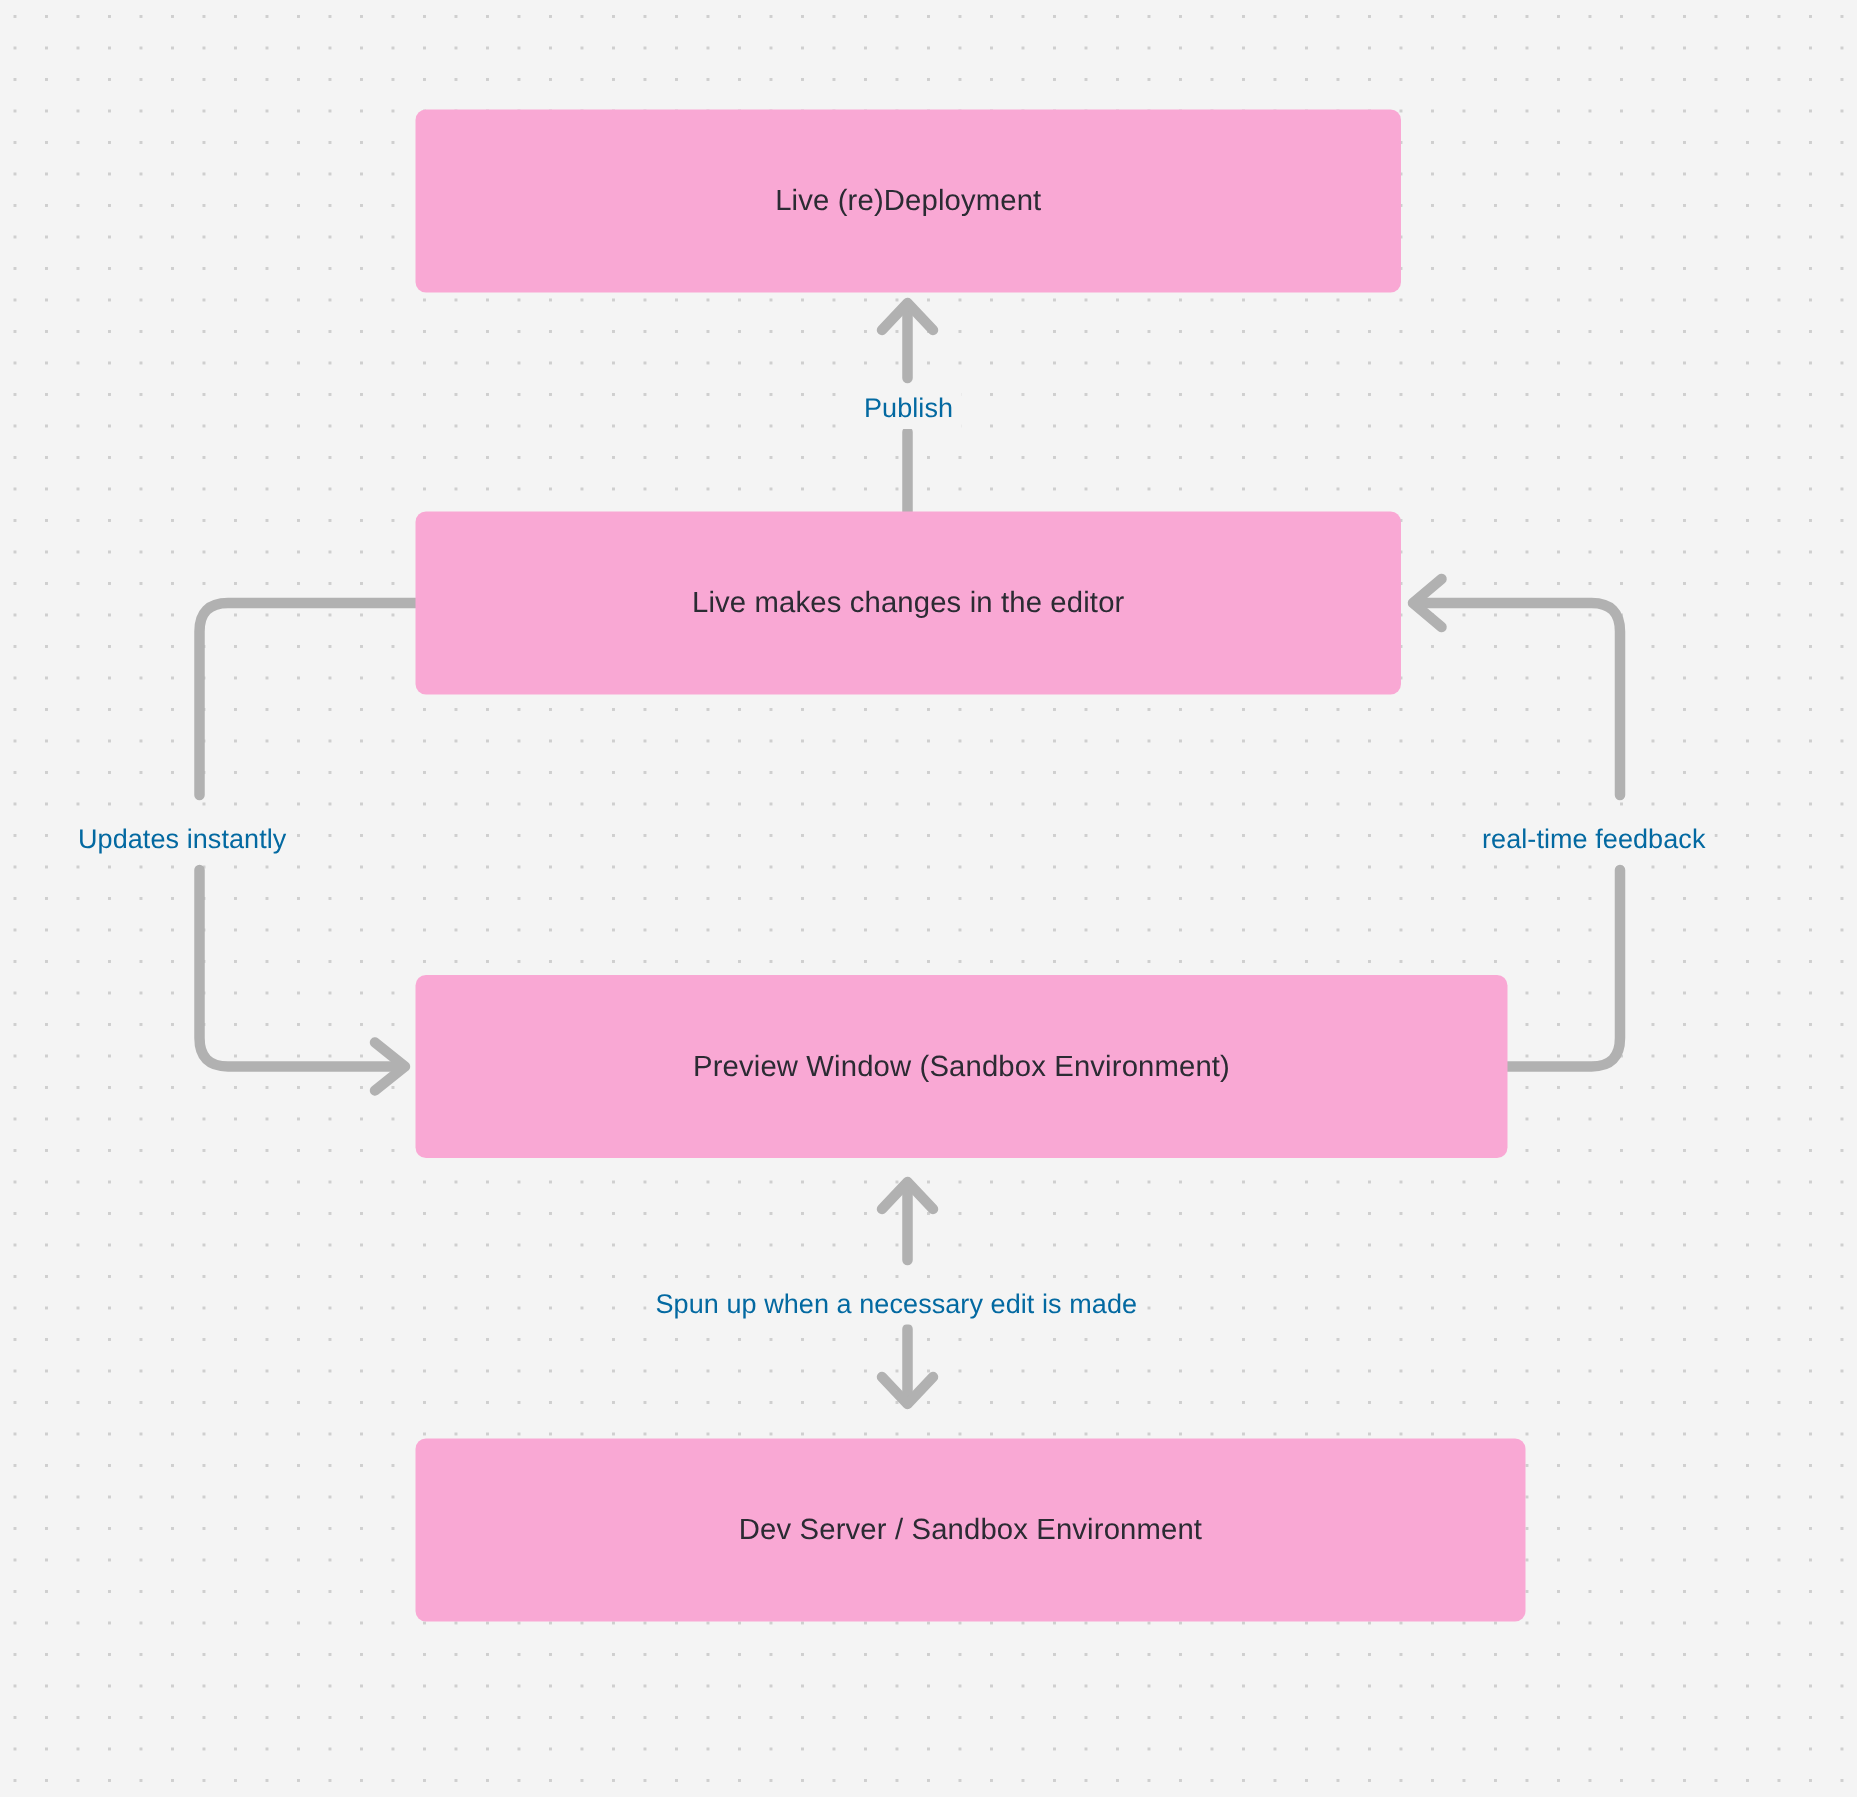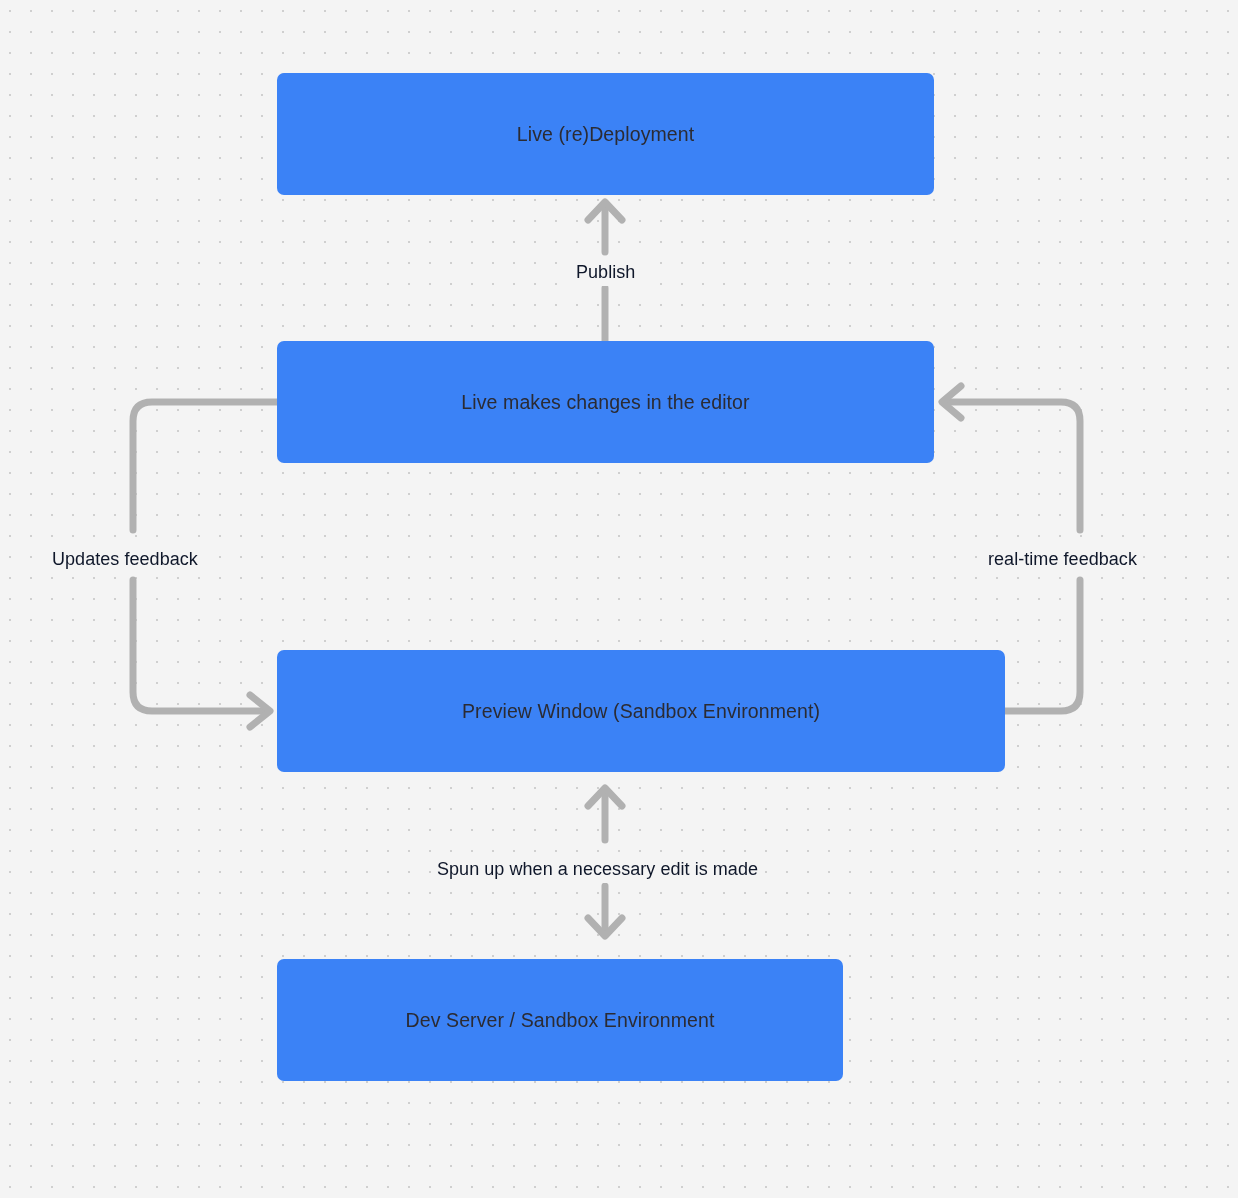--- a/index.html
+++ b/index.html
@@ -48,46 +48,46 @@
     fill: none;
     stroke: #b1b1b1;
     stroke-width: 7;
     stroke-linecap: round;
     stroke-linejoin: round;
   }
 
   
   .node {
     position: absolute;
-    background: #3b82f6;
+    background: #f9a8d4;
     border-radius: 7px;
     display: flex;
     align-items: center;
     justify-content: center;
     box-sizing: border-box;
   }
   .node-label {
     color: #2b2b33;
     font-size: 19.5px;
     font-family: "Liberation Sans", sans-serif;
     letter-spacing: .1px;
     line-height: 1.25;
     text-align: center;
     white-space: nowrap;
   }
 
   #node-live      { left: 277px; top: 73px;   width: 657px; height: 122px; }
   #node-user      { left: 277px; top: 341px;  width: 657px; height: 122px; }
   #node-preview   { left: 277px; top: 650px;  width: 728px; height: 122px; }
-  #node-devserver { left: 277px; top: 959px;  width: 566px; height: 122px; }
+  #node-devserver { left: 277px; top: 959px;  width: 740px; height: 122px; }
 
   
   .edge-label {
     position: absolute;
-    color: #0f172a;
+    color: #0369a1;
     font-size: 18px;
     font-family: "Liberation Sans", sans-serif;
     letter-spacing: .05px;
     white-space: nowrap;
     background: #f4f4f4;
     padding: 2px 6px;
     line-height: 1.3;
   }
   #label-publish     { left: 570px; top: 259px; }
   #label-updates     { left: 46px;  top: 546px; }
@@ -130,17 +130,17 @@
 <div class="node" id="node-preview">
   <span class="node-label">Preview Window (Sandbox Environment)</span>
 </div>
 
 <div class="node" id="node-devserver">
   <span class="node-label">Dev Server / Sandbox Environment</span>
 </div>
 
 <div class="edge-label" id="label-publish">Publish</div>
 
-<div class="edge-label" id="label-updates">Updates feedback</div>
+<div class="edge-label" id="label-updates">Updates instantly</div>
 
 <div class="edge-label" id="label-realtime">real-time feedback</div>
 
 <div class="edge-label" id="label-spunup">Spun up when a necessary edit is made</div>
 
 </body></html>

